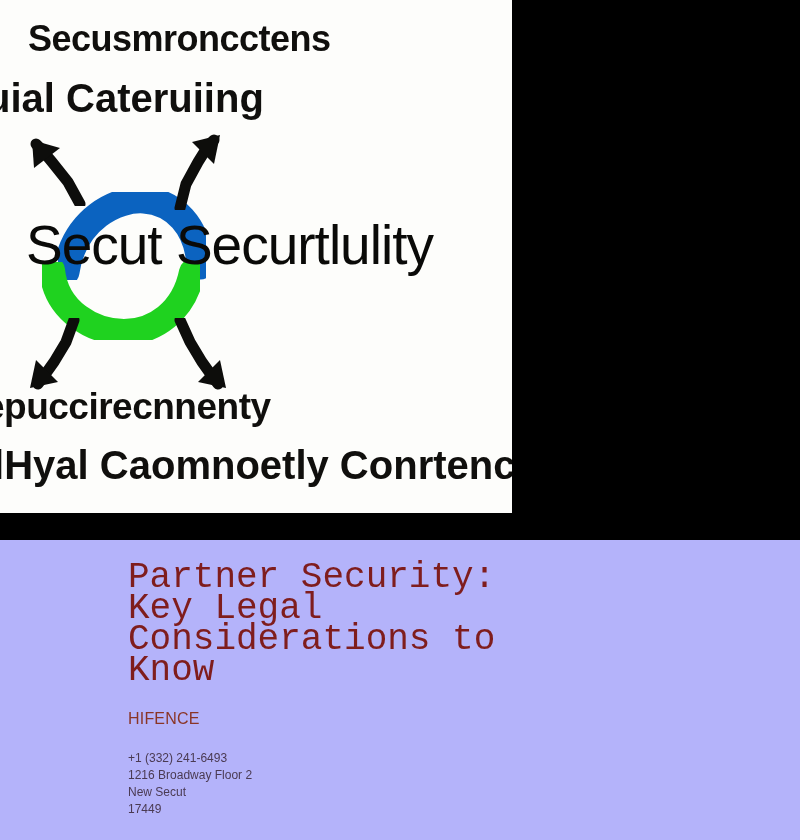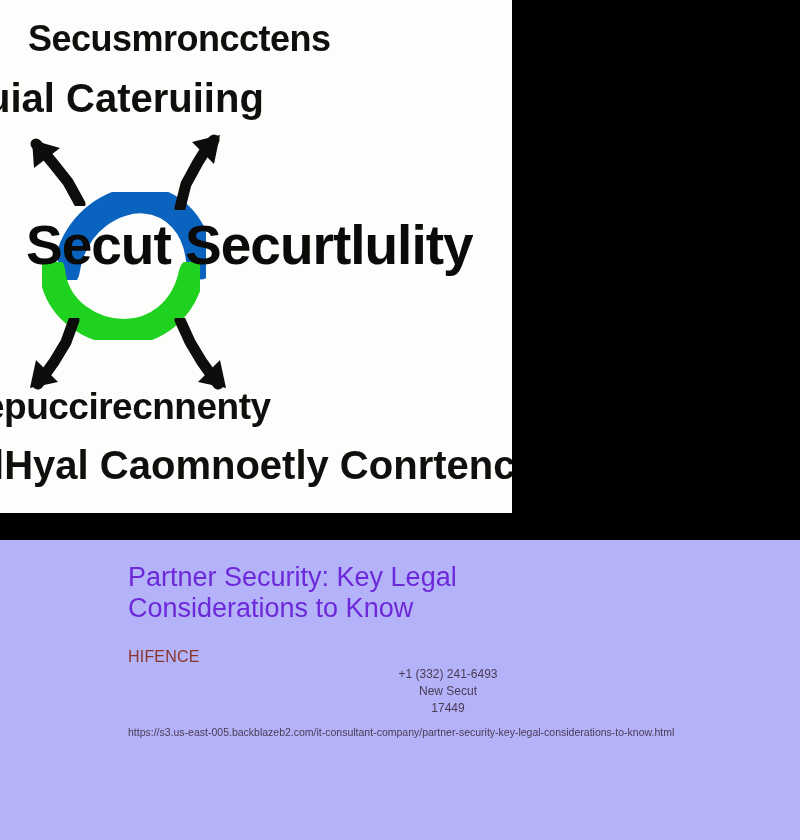--- a/index.html
+++ b/index.html
@@ -75,21 +75,21 @@
     top: 443px;
     font-size: 40px;
     letter-spacing: 0px;
   }
 
   .dg-center {
     position: absolute;
     left: 26px;
     top: 213px;
     font-size: 55px;
-    font-weight: bold;
+    font-weight: normal;
     color: #0a0a08;
     white-space: nowrap;
     letter-spacing: -1px;
     z-index: 5;
   }
 
   
   .arc {
     position: absolute;
     z-index: 3;
@@ -128,39 +128,39 @@
   }
 
   .info-inner {
     position: absolute;
     left: 128px;
     top: 22px;
     width: 640px;
   }
 
   .headline {
-    font-family: Liberation Sans, sans-serif;
-    font-size: 27px;
+    font-family: Liberation Mono, monospace;
+    font-size: 36px;
     line-height: 31px;
-    color: #6d28d9;
+    color: #7f1d1d;
     font-weight: normal;
     margin: 0;
     max-width: 405px;
   }
 
   .brand {
     font-family: "Liberation Sans", sans-serif;
     font-size: 16px;
     color: #8a3526;
     margin-top: 24px;
     letter-spacing: 0.2px;
   }
 
   .contact-list {
-    text-align: center;
+    margin-top: 22px;
   }
   .contact-line {
     font-family: "Liberation Sans", sans-serif;
     font-size: 12px;
     line-height: 17px;
     color: #4a3a52;
   }
 
   .source-url {
     margin-top: 8px;
@@ -223,22 +223,22 @@
 
   <div class="info-panel">
     <div class="info-inner">
 
       <h1 class="headline">Partner Security: Key Legal Considerations to Know</h1>
 
       <div class="brand">HIFENCE</div>
 
       <div class="contact-list">
         <div class="contact-line">+1 (332) 241-6493</div>
+        <div class="contact-line">1216 Broadway Floor 2</div>
         <div class="contact-line">New Secut</div>
         <div class="contact-line">17449</div>
       </div>
 
-      <div class="source-url">https://s3.us-east-005.backblazeb2.com/it-consultant-company/partner-security-key-legal-considerations-to-know.html</div>
 
     </div>
   </div>
 
 </div>
 
 </body></html>

